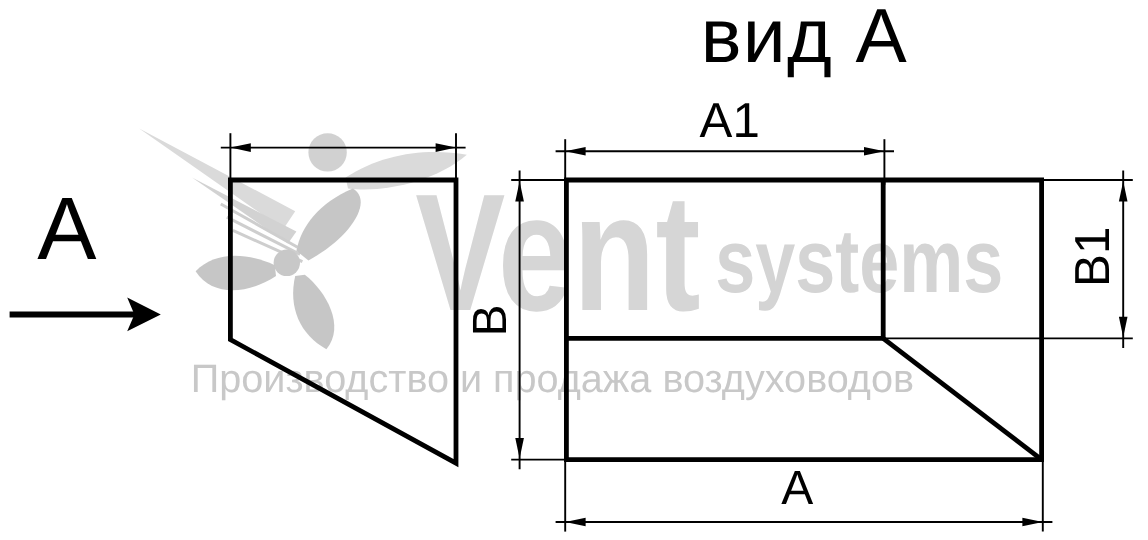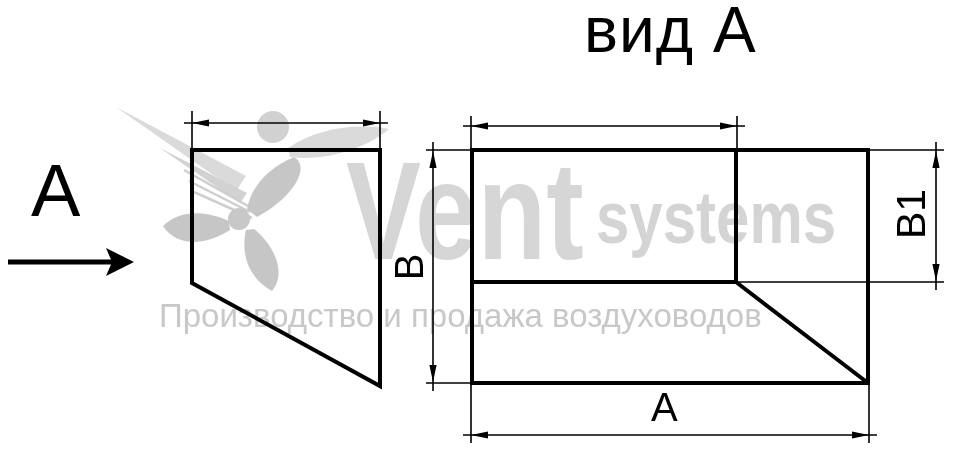--- a/index.html
+++ b/index.html
@@ -146,20 +146,21 @@
       <polygon points="471,435 488,431.4 488,438.6"></polygon>
       <polygon points="869,435 852,431.4 852,438.6"></polygon>
     </g>
   </svg>
 
   <div class="lbl lbl-title">вид А</div>
 
   <div class="lbl lbl-view-a">А</div>
 
 
+  <div class="lbl lbl-a1">A1</div>
 
   <div class="lbl lbl-a-bottom">А</div>
 
   <div class="lbl-rot lbl-b">В</div>
 
   <div class="lbl-rot lbl-b1">B1</div>
 
 </div>
 
 </body></html>

